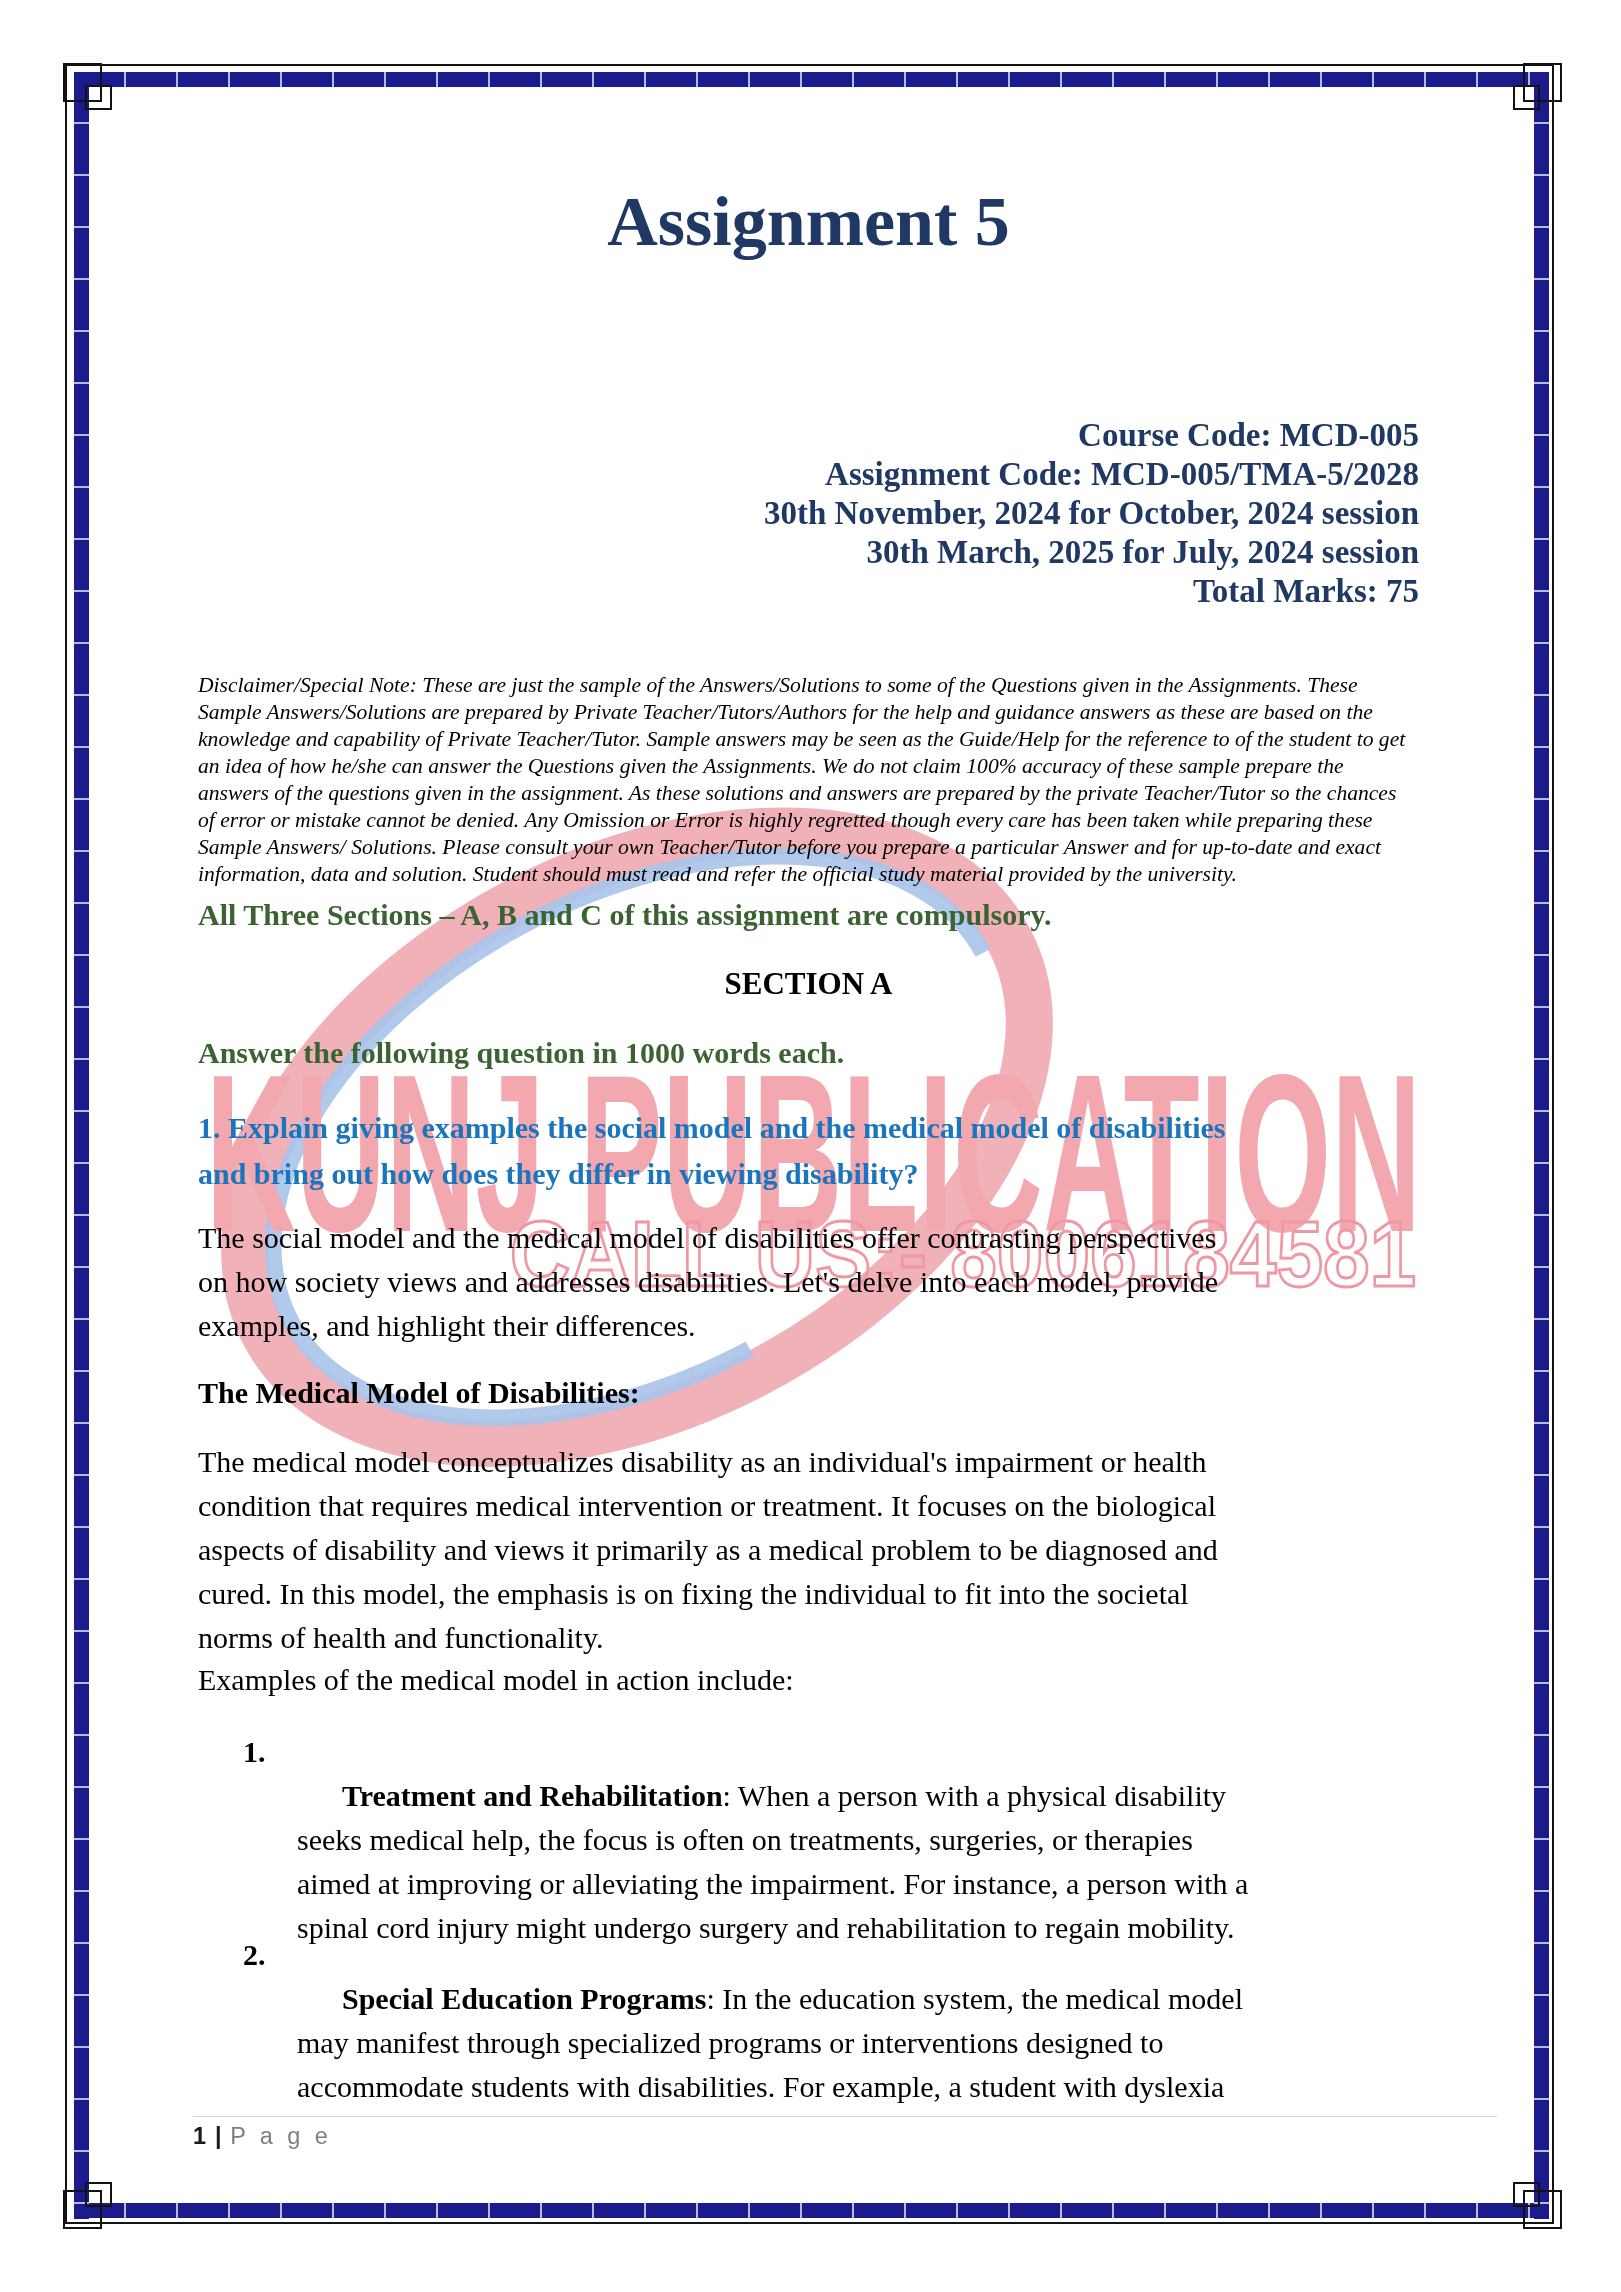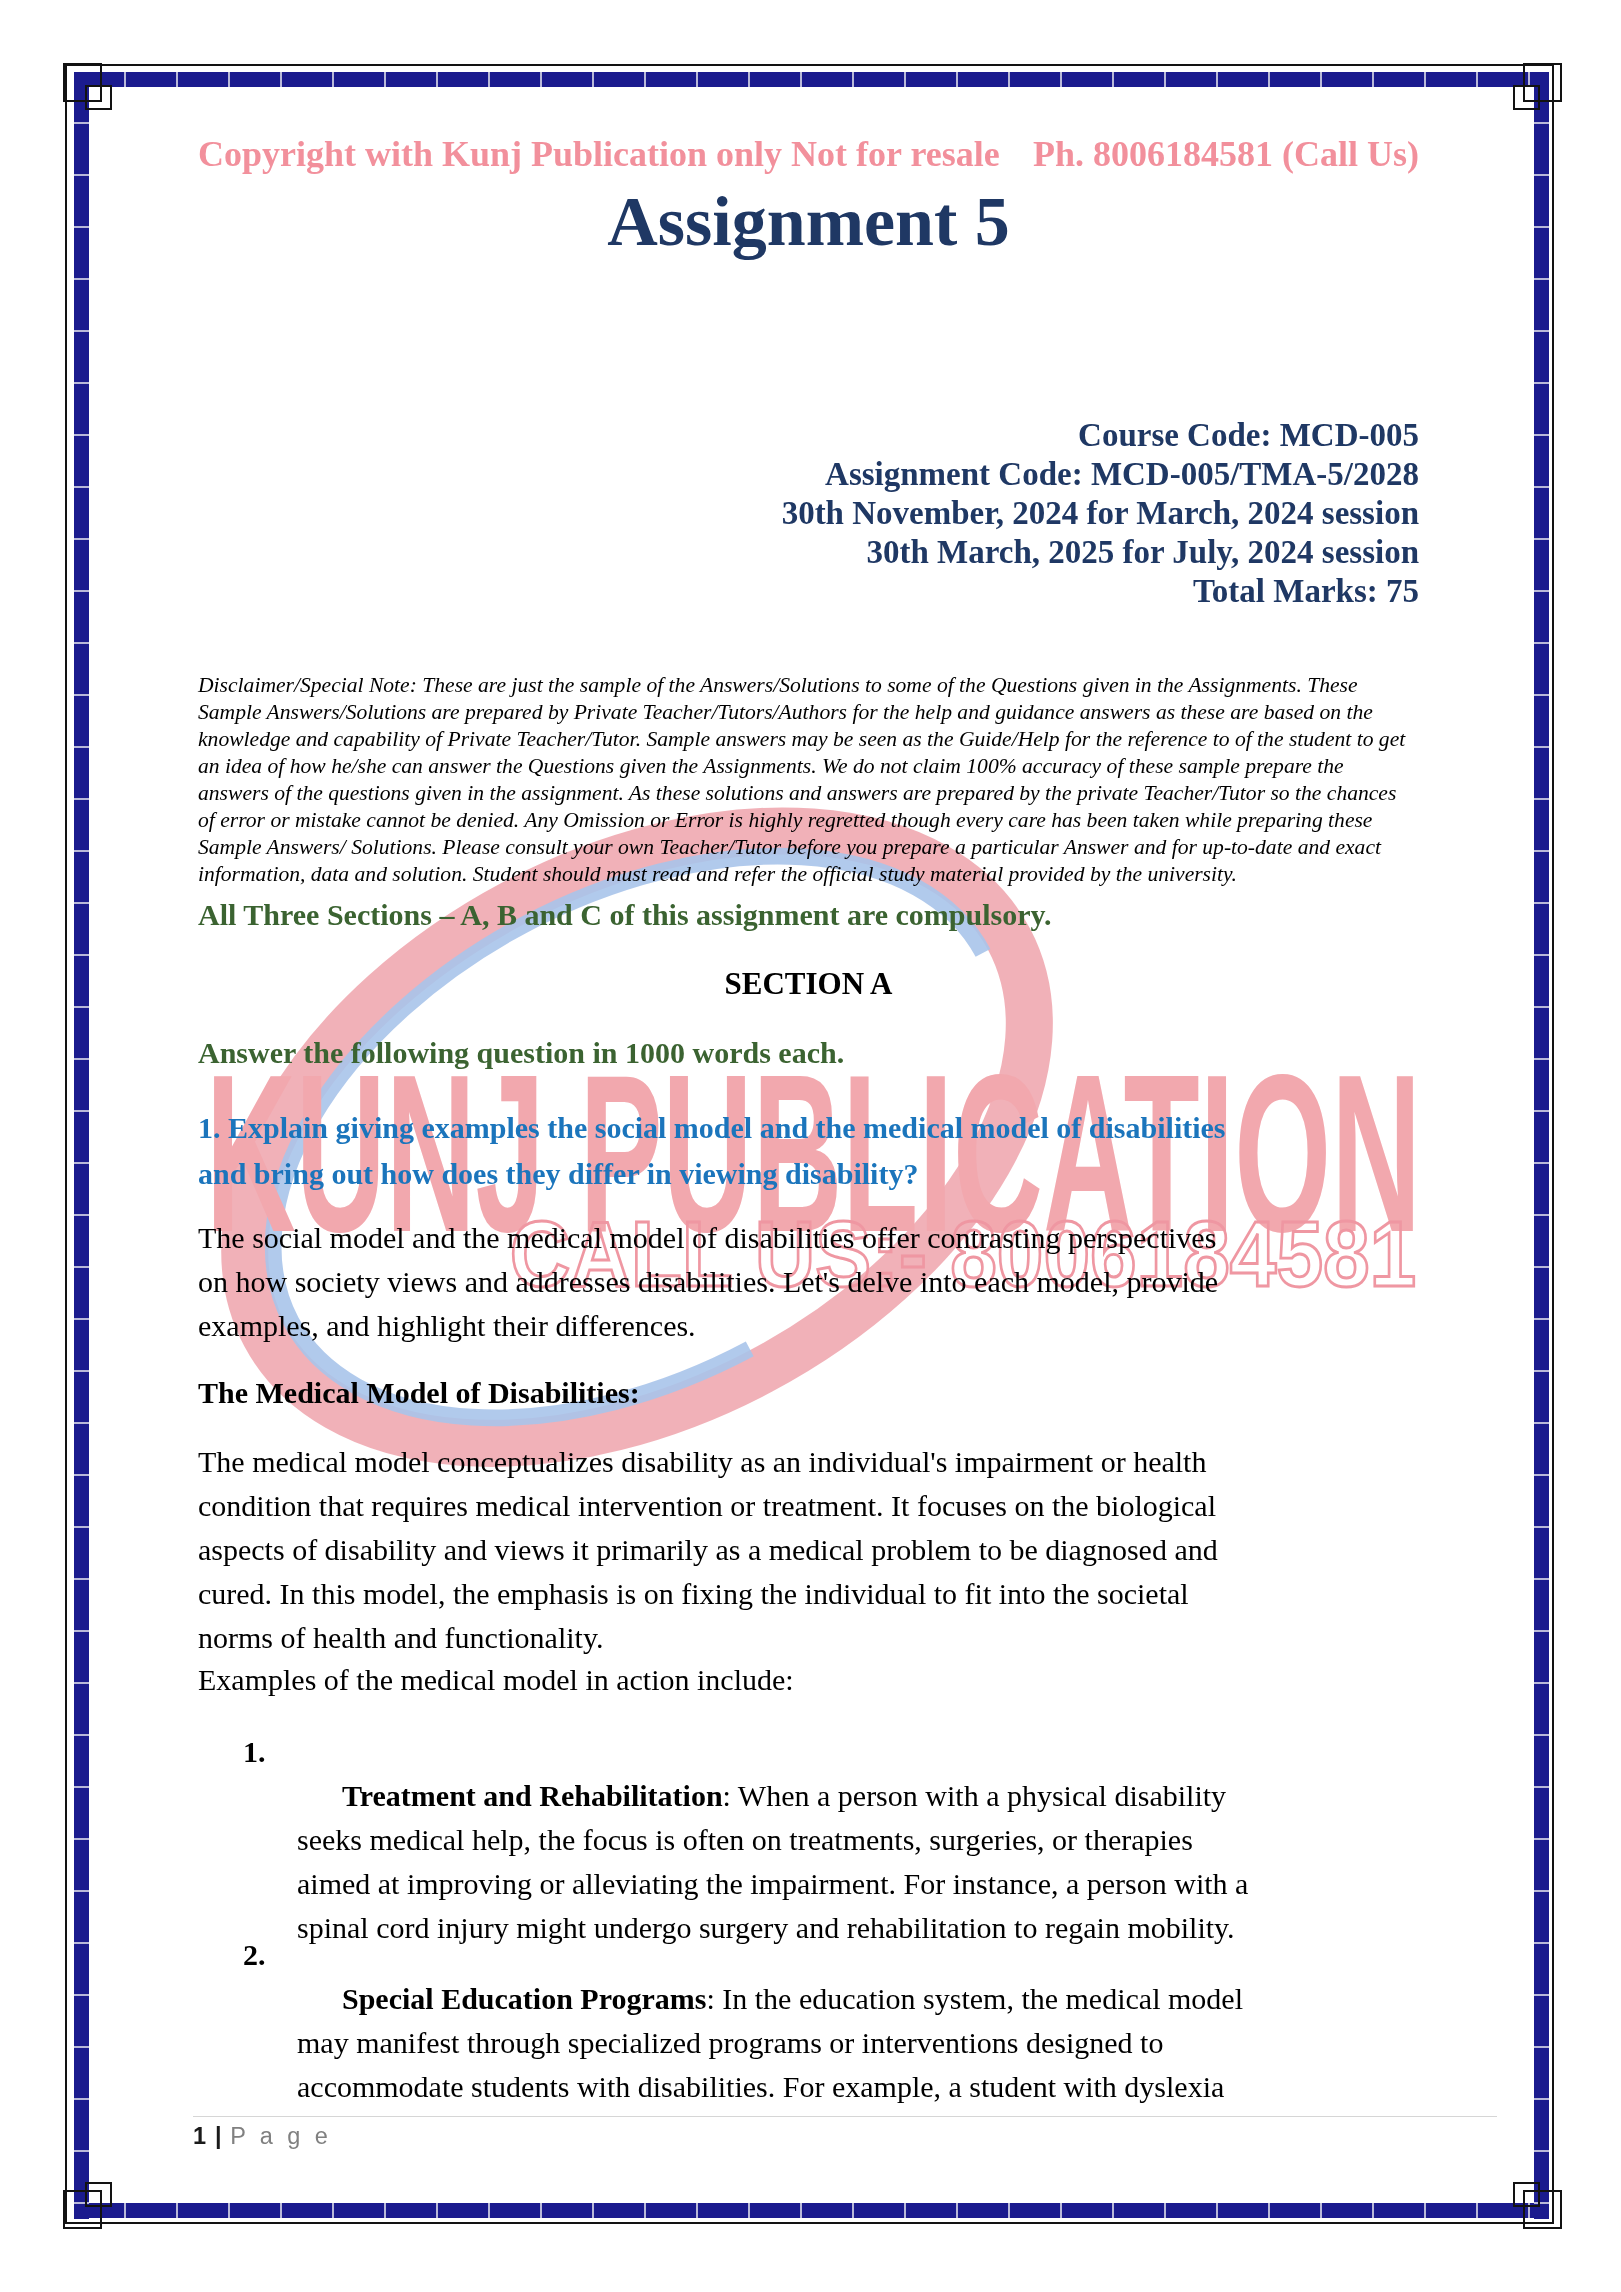--- a/index.html
+++ b/index.html
@@ -75,31 +75,27 @@
   <div class="csq" style="left:85px;top:85px;width:22.5px;height:20.6px;"></div>
   <div class="csq" style="left:1523px;top:63px;width:35px;height:35px;"></div>
   <div class="csq" style="left:1513px;top:85px;width:22.5px;height:20.6px;"></div>
   <div class="csq" style="left:63px;top:2190px;width:35px;height:35px;"></div>
   <div class="csq" style="left:85px;top:2182px;width:22.5px;height:20.6px;"></div>
   <div class="csq" style="left:1523px;top:2190px;width:35px;height:35px;"></div>
   <div class="csq" style="left:1513px;top:2182px;width:22.5px;height:20.6px;"></div>
 
   <div class="content">
 
-    <div class="abs copyright-row">
-      <span>Copyright with Kunj Publication only Not for resale</span>
-      <span>Ph. 8006184581 (Call Us)</span>
-    </div>
 
     <div class="abs doc-title">Assignment 5</div>
 
     <div class="abs course-block">
       <div>Course Code: MCD-005</div>
       <div>Assignment Code: MCD-005/TMA-5/2028</div>
-      <div>30th November, 2024 for March, 2024 session</div>
+      <div>30th November, 2024 for October, 2024 session</div>
       <div>30th March, 2025 for July, 2024 session</div>
       <div>Total Marks: 75</div>
     </div>
 
     <div class="abs disclaimer ml">Disclaimer/Special Note: These are just the sample of the Answers/Solutions to some of the Questions given in the Assignments. These
 Sample Answers/Solutions are prepared by Private Teacher/Tutors/Authors for the help and guidance answers as these are based on the
 knowledge and capability of Private Teacher/Tutor. Sample answers may be seen as the Guide/Help for the reference to of the student to get
 an idea of how he/she can answer the Questions given the Assignments. We do not claim 100% accuracy of these sample prepare the
 answers of the questions given in the assignment. As these solutions and answers are prepared by the private Teacher/Tutor so the chances
 of error or mistake cannot be denied. Any Omission or Error is highly regretted though every care has been taken while preparing these

